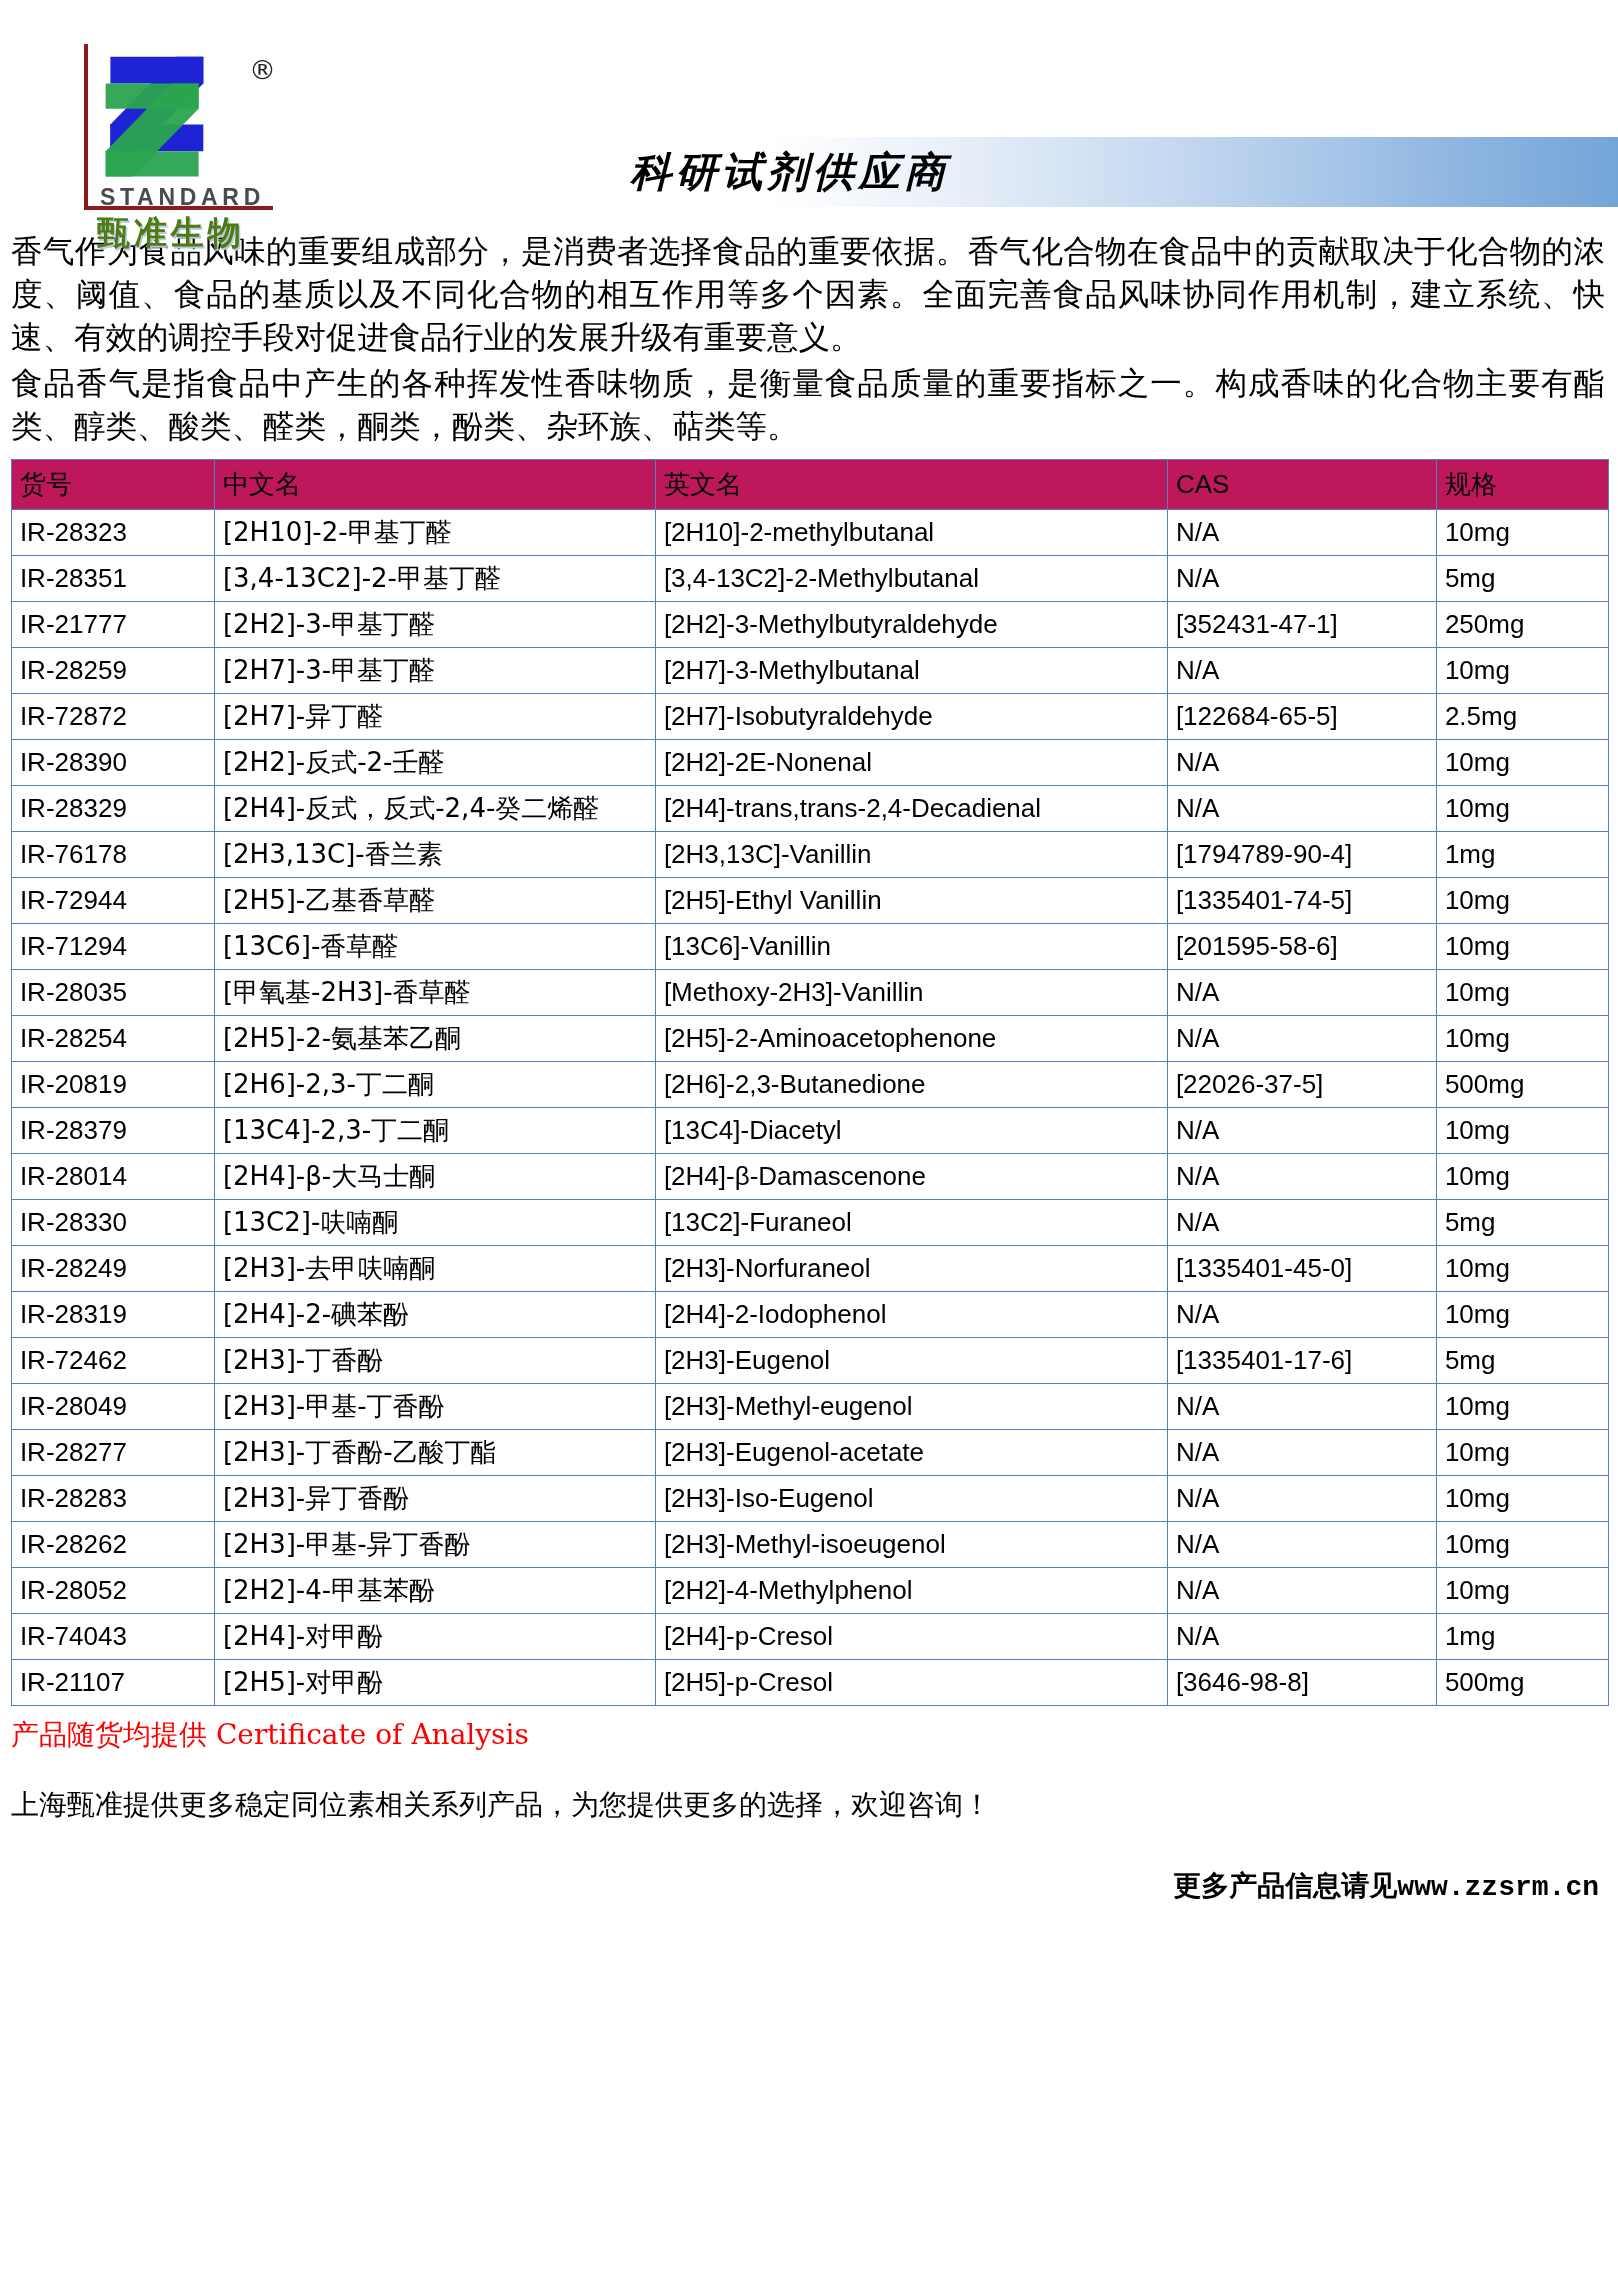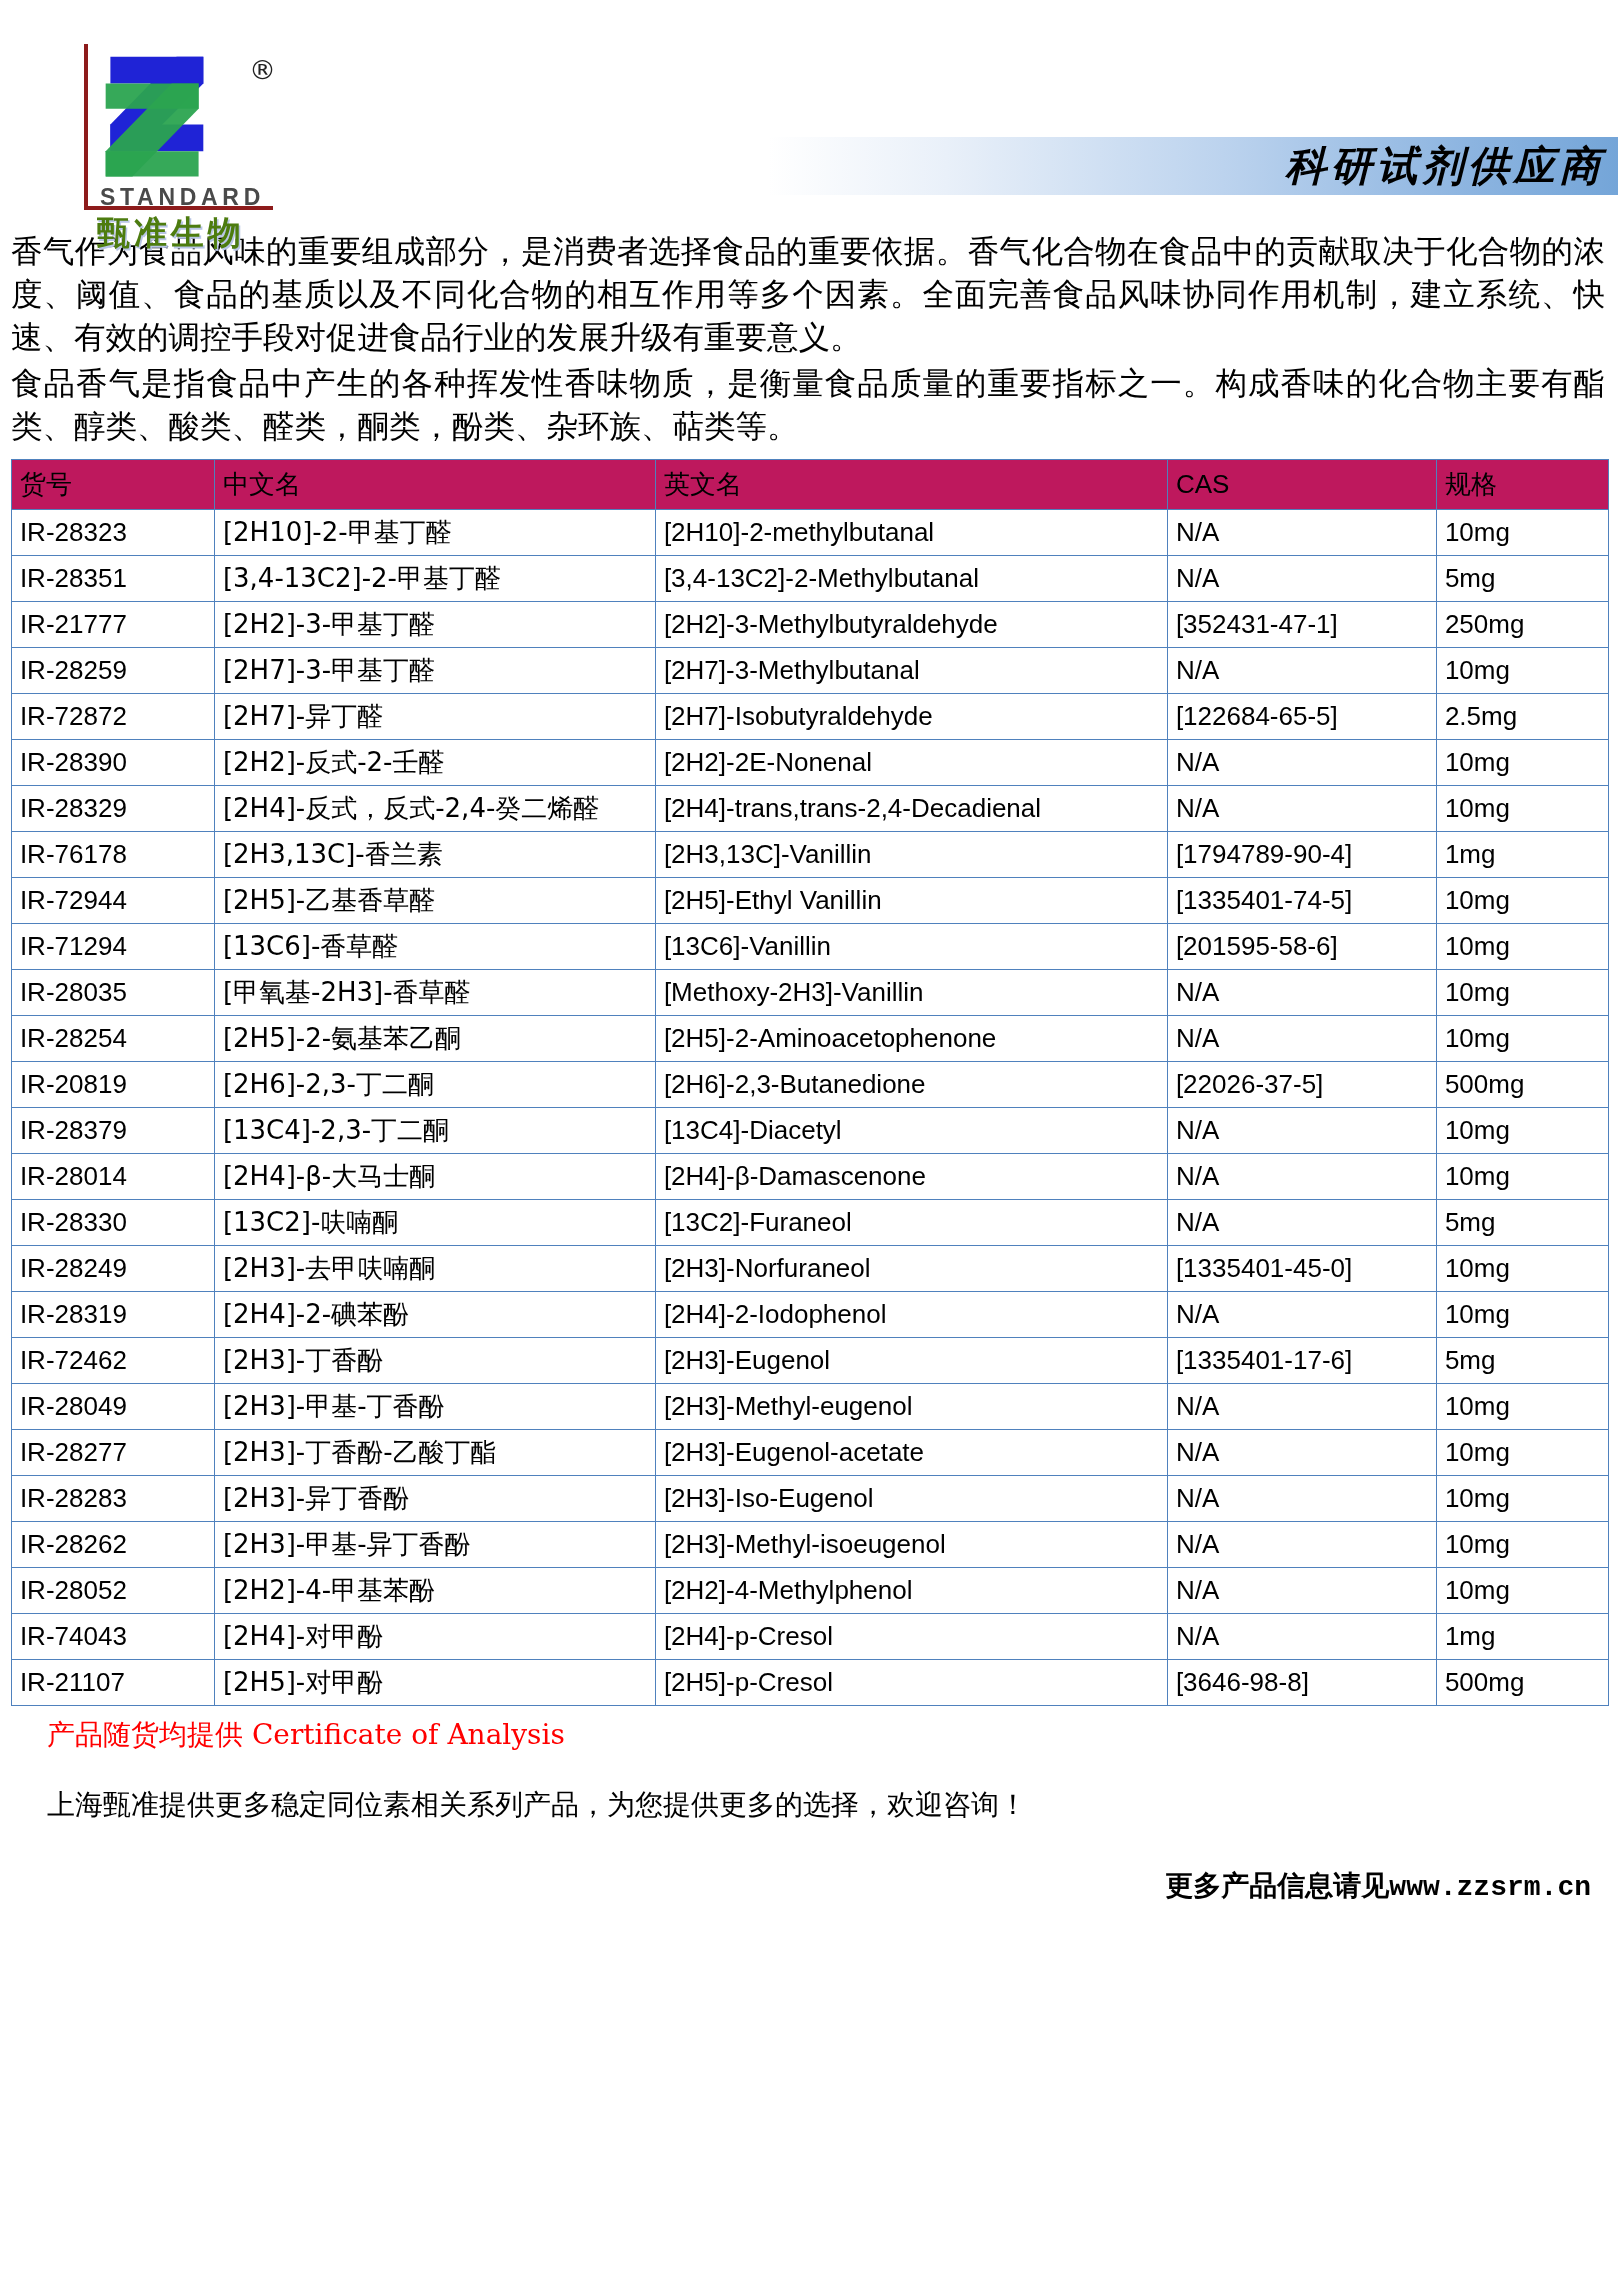--- a/index.html
+++ b/index.html
@@ -85,25 +85,25 @@
     top: 31.5px;
     font-size: 27px;
     color: #222;
     font-family: "DejaVu Sans", sans-serif;
   }
   .banner {
     position: absolute;
     right: 0;
     top: 137px;
     width: 989px;
-    height: 58px;
+    height: 70px;
     background: linear-gradient(to right, #ffffff 0%, #ffffff 14%, #e9f0f9 32%, #bcd3ee 60%, #8cb4e0 85%, #74a5d8 100%);
     display: flex;
     align-items: center;
-    justify-content: flex-end;
+    justify-content: flex-start;
   }
   .banner-text {
     font-family: "DejaVu Serif", serif;
     font-weight: bold;
     font-style: italic;
     font-size: 41px;
     letter-spacing: 4.7px;
     color: #000;
     padding-right: 14px;
     white-space: nowrap;
@@ -165,23 +165,22 @@
   }
   table.products tbody td {
     background: #ffffff;
   }
   table.products td.cn {
     font-family: "DejaVu Sans", sans-serif;
   }
 
   
   .footer {
-    padding: 0 28px 0 11px;
+    padding: 0 20px 0 11px;
     margin-top: 12.6px;
-    margin-left: 36px;
   }
   .coa {
     font-family: "DejaVu Serif", serif;
     font-size: 28px;
     color: #ff0000;
     margin: 0 0 36px 0;
     line-height: 33px;
   }
   .more {
     font-family: "DejaVu Sans", sans-serif;

